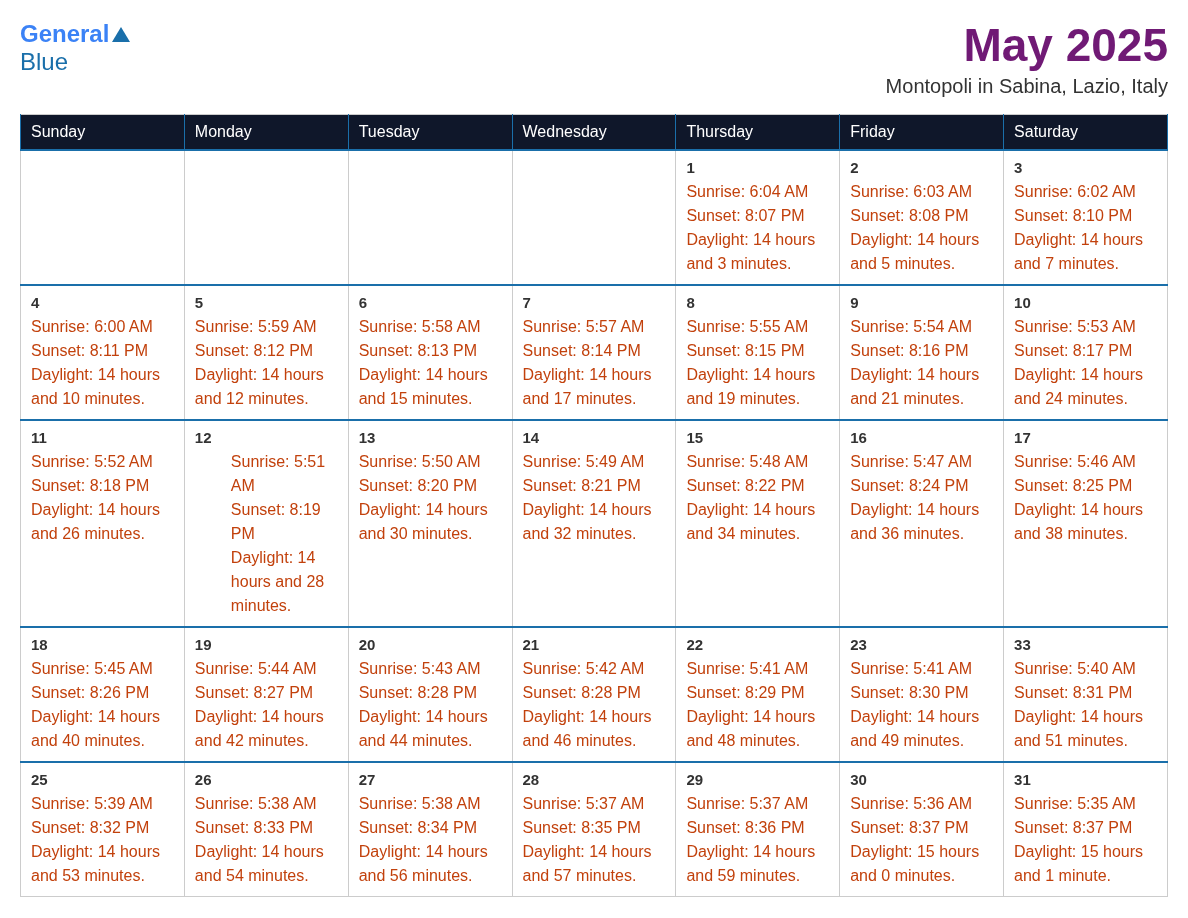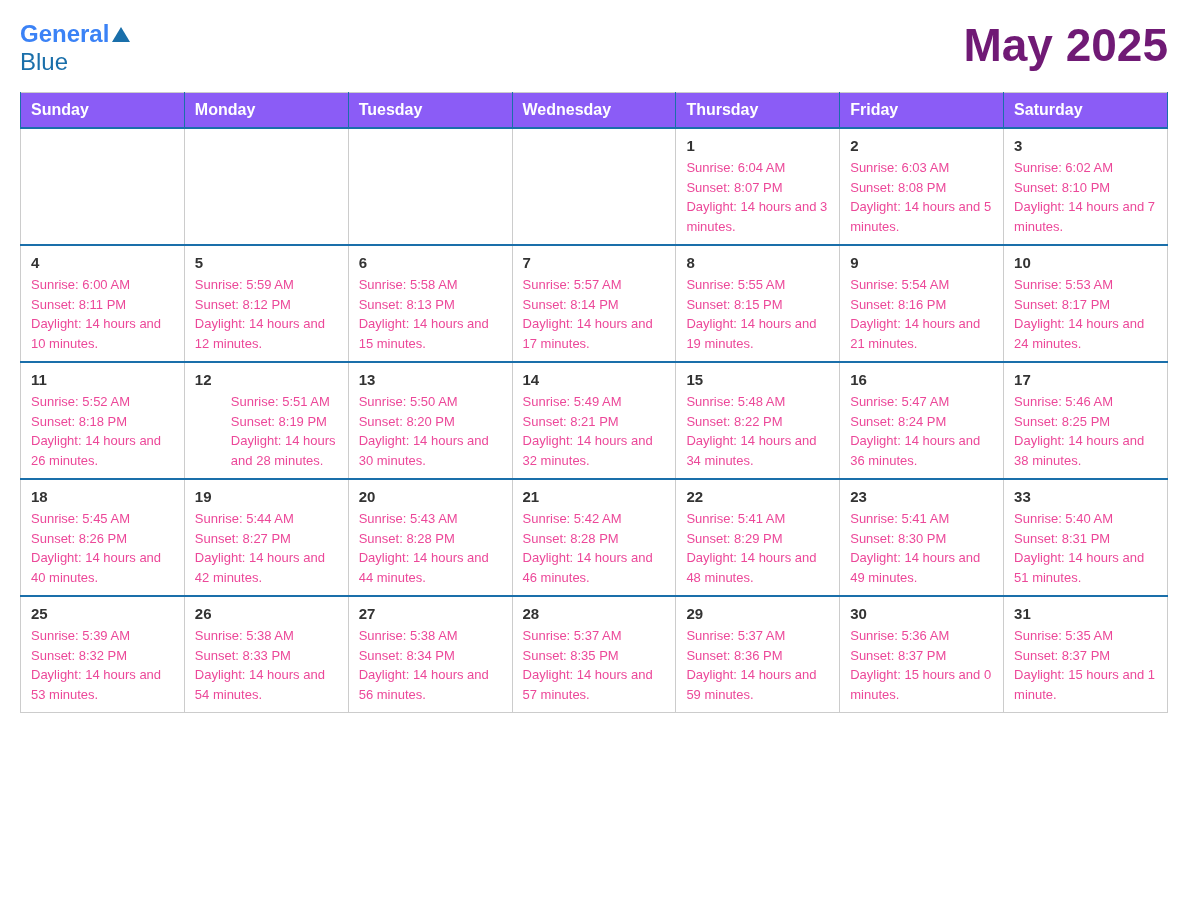--- a/index.html
+++ b/index.html
@@ -29,24 +29,24 @@
       font-size: 20px;
       color: #333;
       margin-top: 4px;
     }
     .calendar {
       width: 100%;
       border-collapse: collapse;
       border: 1px solid #ccc;
     }
     .calendar th {
-      background-color: #8b5cf6;
+      background-color: #0f172a;
       color: #fff;
       font-size: 16px;
-      font-weight: bold;
+      font-weight: normal;
       padding: 8px 10px;
       text-align: left;
       border: 1px solid #1a6faa;
     }
     .calendar td {
       vertical-align: top;
       padding: 8px 10px;
       border: 1px solid #ccc;
       width: 14.28%;
       min-height: 100px;
@@ -54,22 +54,22 @@
       color: #333;
     }
     .day-number {
       font-size: 15px;
       font-weight: bold;
       color: #333;
       display: block;
       margin-bottom: 4px;
     }
     .day-info {
-      font-size: 13px;
-      color: #ec4899;
+      font-size: 16px;
+      color: #c2410c;
       line-height: 1.5;
     }
     .empty-cell {
       background: #fff;
     }
     .calendar tr td {
       border-top: 2px solid #1a6faa;
     }
     .calendar thead th {
       border-top: none;
@@ -113,20 +113,21 @@
     <div class="logo-line1">
       <span class="logo-text-general">General</span>
       <span class="logo-triangle"></span>
     </div>
     <div>
       <span class="logo-text-blue">Blue</span>
     </div>
   </div>
   <div class="title-block">
     <div class="month-year">May 2025</div>
+    <div class="location">Montopoli in Sabina, Lazio, Italy</div>
   </div>
 </div>
 
 <table class="calendar">
   <thead>
     <tr>
     <th>Sunday</th>
         <th>Monday</th>
         <th>Tuesday</th>
         <th>Wednesday</th>

